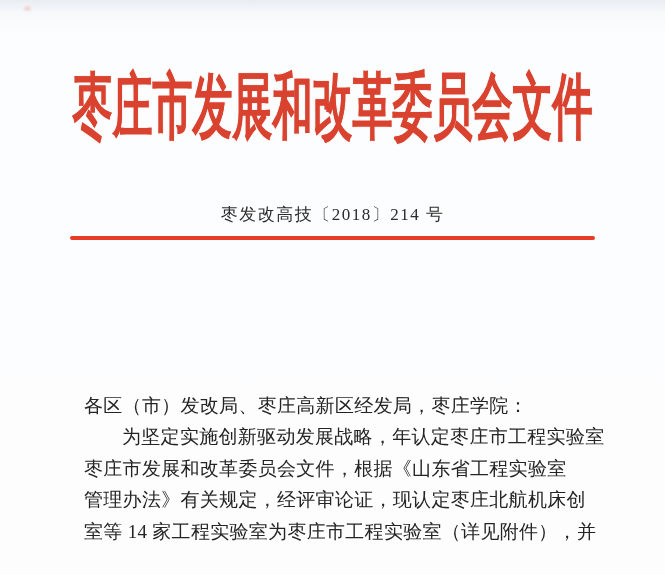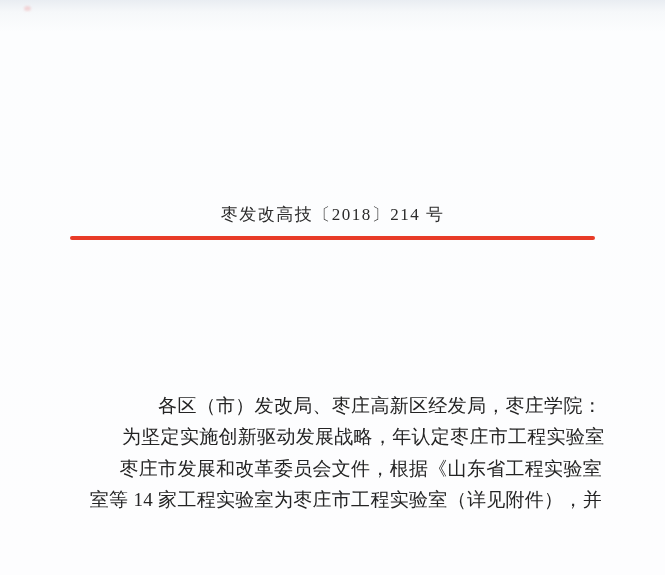--- a/index.html
+++ b/index.html
@@ -80,39 +80,42 @@
     top: 390px;
     left: 84px;
     width: 518px;
     font-size: 19px;
     color: #242424;
     line-height: 31.4px;
     letter-spacing: 0.3px;
   }
   .para-line {
     white-space: nowrap;
-    text-align: right;
   }
   .para-line.indent {
     text-indent: 38px;
   }
 </style>
 </head>
 <body>
 
 <div class="page">
 
   <div class="scan-artifact"></div>
 
+  <div class="masthead">
+    <span class="masthead-text" style="color: rgb(216, 66, 47);">枣庄市发展和改革委员会文件</span>
+  </div>
 
   <div class="doc-number">枣发改高技〔2018〕214 号</div>
 
   <div class="red-rule" style="background: rgb(232, 59, 39);"></div>
 
 
   <div class="body-text">
     <div class="para-line">各区（市）发改局、枣庄高新区经发局，枣庄学院：</div>
     <div class="para-line indent">为坚定实施创新驱动发展战略，年认定枣庄市工程实验室</div>
     <div class="para-line">枣庄市发展和改革委员会文件，根据《山东省工程实验室</div>
+    <div class="para-line">管理办法》有关规定，经评审论证，现认定枣庄北航机床创</div>
     <div class="para-line">室等 14 家工程实验室为枣庄市工程实验室（详见附件），并</div>
   </div>
 
 </div>
 
 </body></html>

